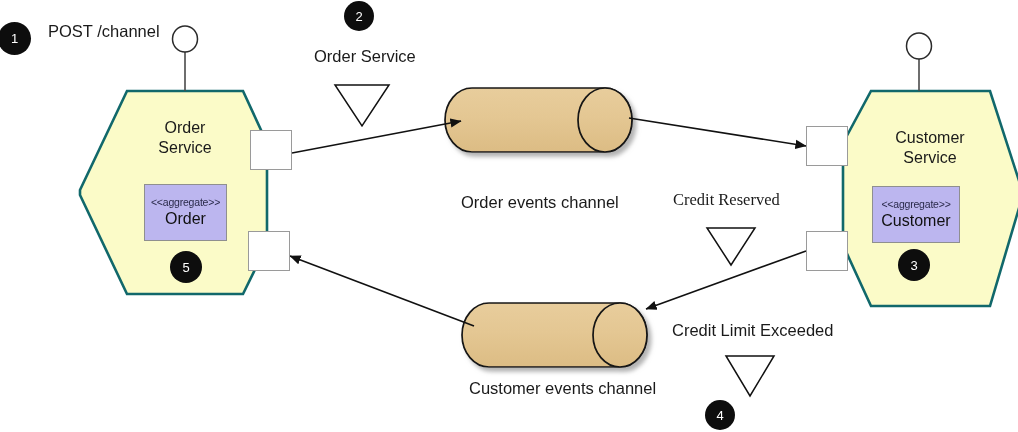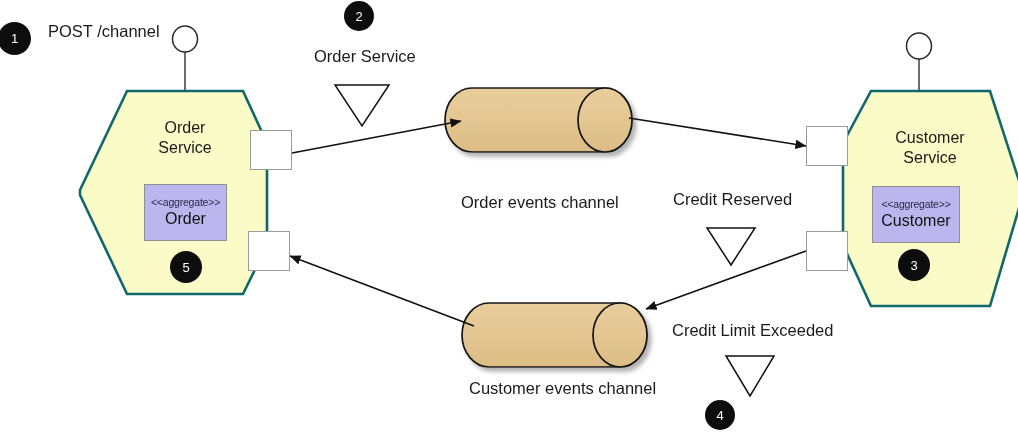--- a/index.html
+++ b/index.html
@@ -165,21 +165,21 @@
   <div class="agg-box" style="left:872px; top:186px; width:88px; height:57px;">
     <div class="agg-stereo">&lt;&lt;aggregate&gt;&gt;</div>
     <div class="agg-name">Customer</div>
   </div>
 
   <div class="lbl lbl-18" style="left:48px; top:22px;">POST /channel</div>
 
 
   <div class="lbl lbl-18" style="left:314px; top:47px;">Order Service</div>
 
-  <div class="lbl lbl-18" style="left:673px; top:190px;">Credit Reserved</div>
+  <div class="lbl lbl-18" style="left:673px; top:190px;font-family:Liberation Serif, serif;">Credit Reserved</div>
 
   <div class="lbl lbl-18" style="left:672px; top:321px;">Credit Limit Exceeded</div>
 
   <div class="lbl lbl-18" style="left:461px; top:153px;margin-top:40px;">Order events channel</div>
 
   <div class="lbl lbl-18" style="left:469px; top:379px;">Customer events channel</div>
 
   <div class="badge" style="left:-2px; top:22px; width:33px; height:33px;">
     <span>1</span>
   </div>

